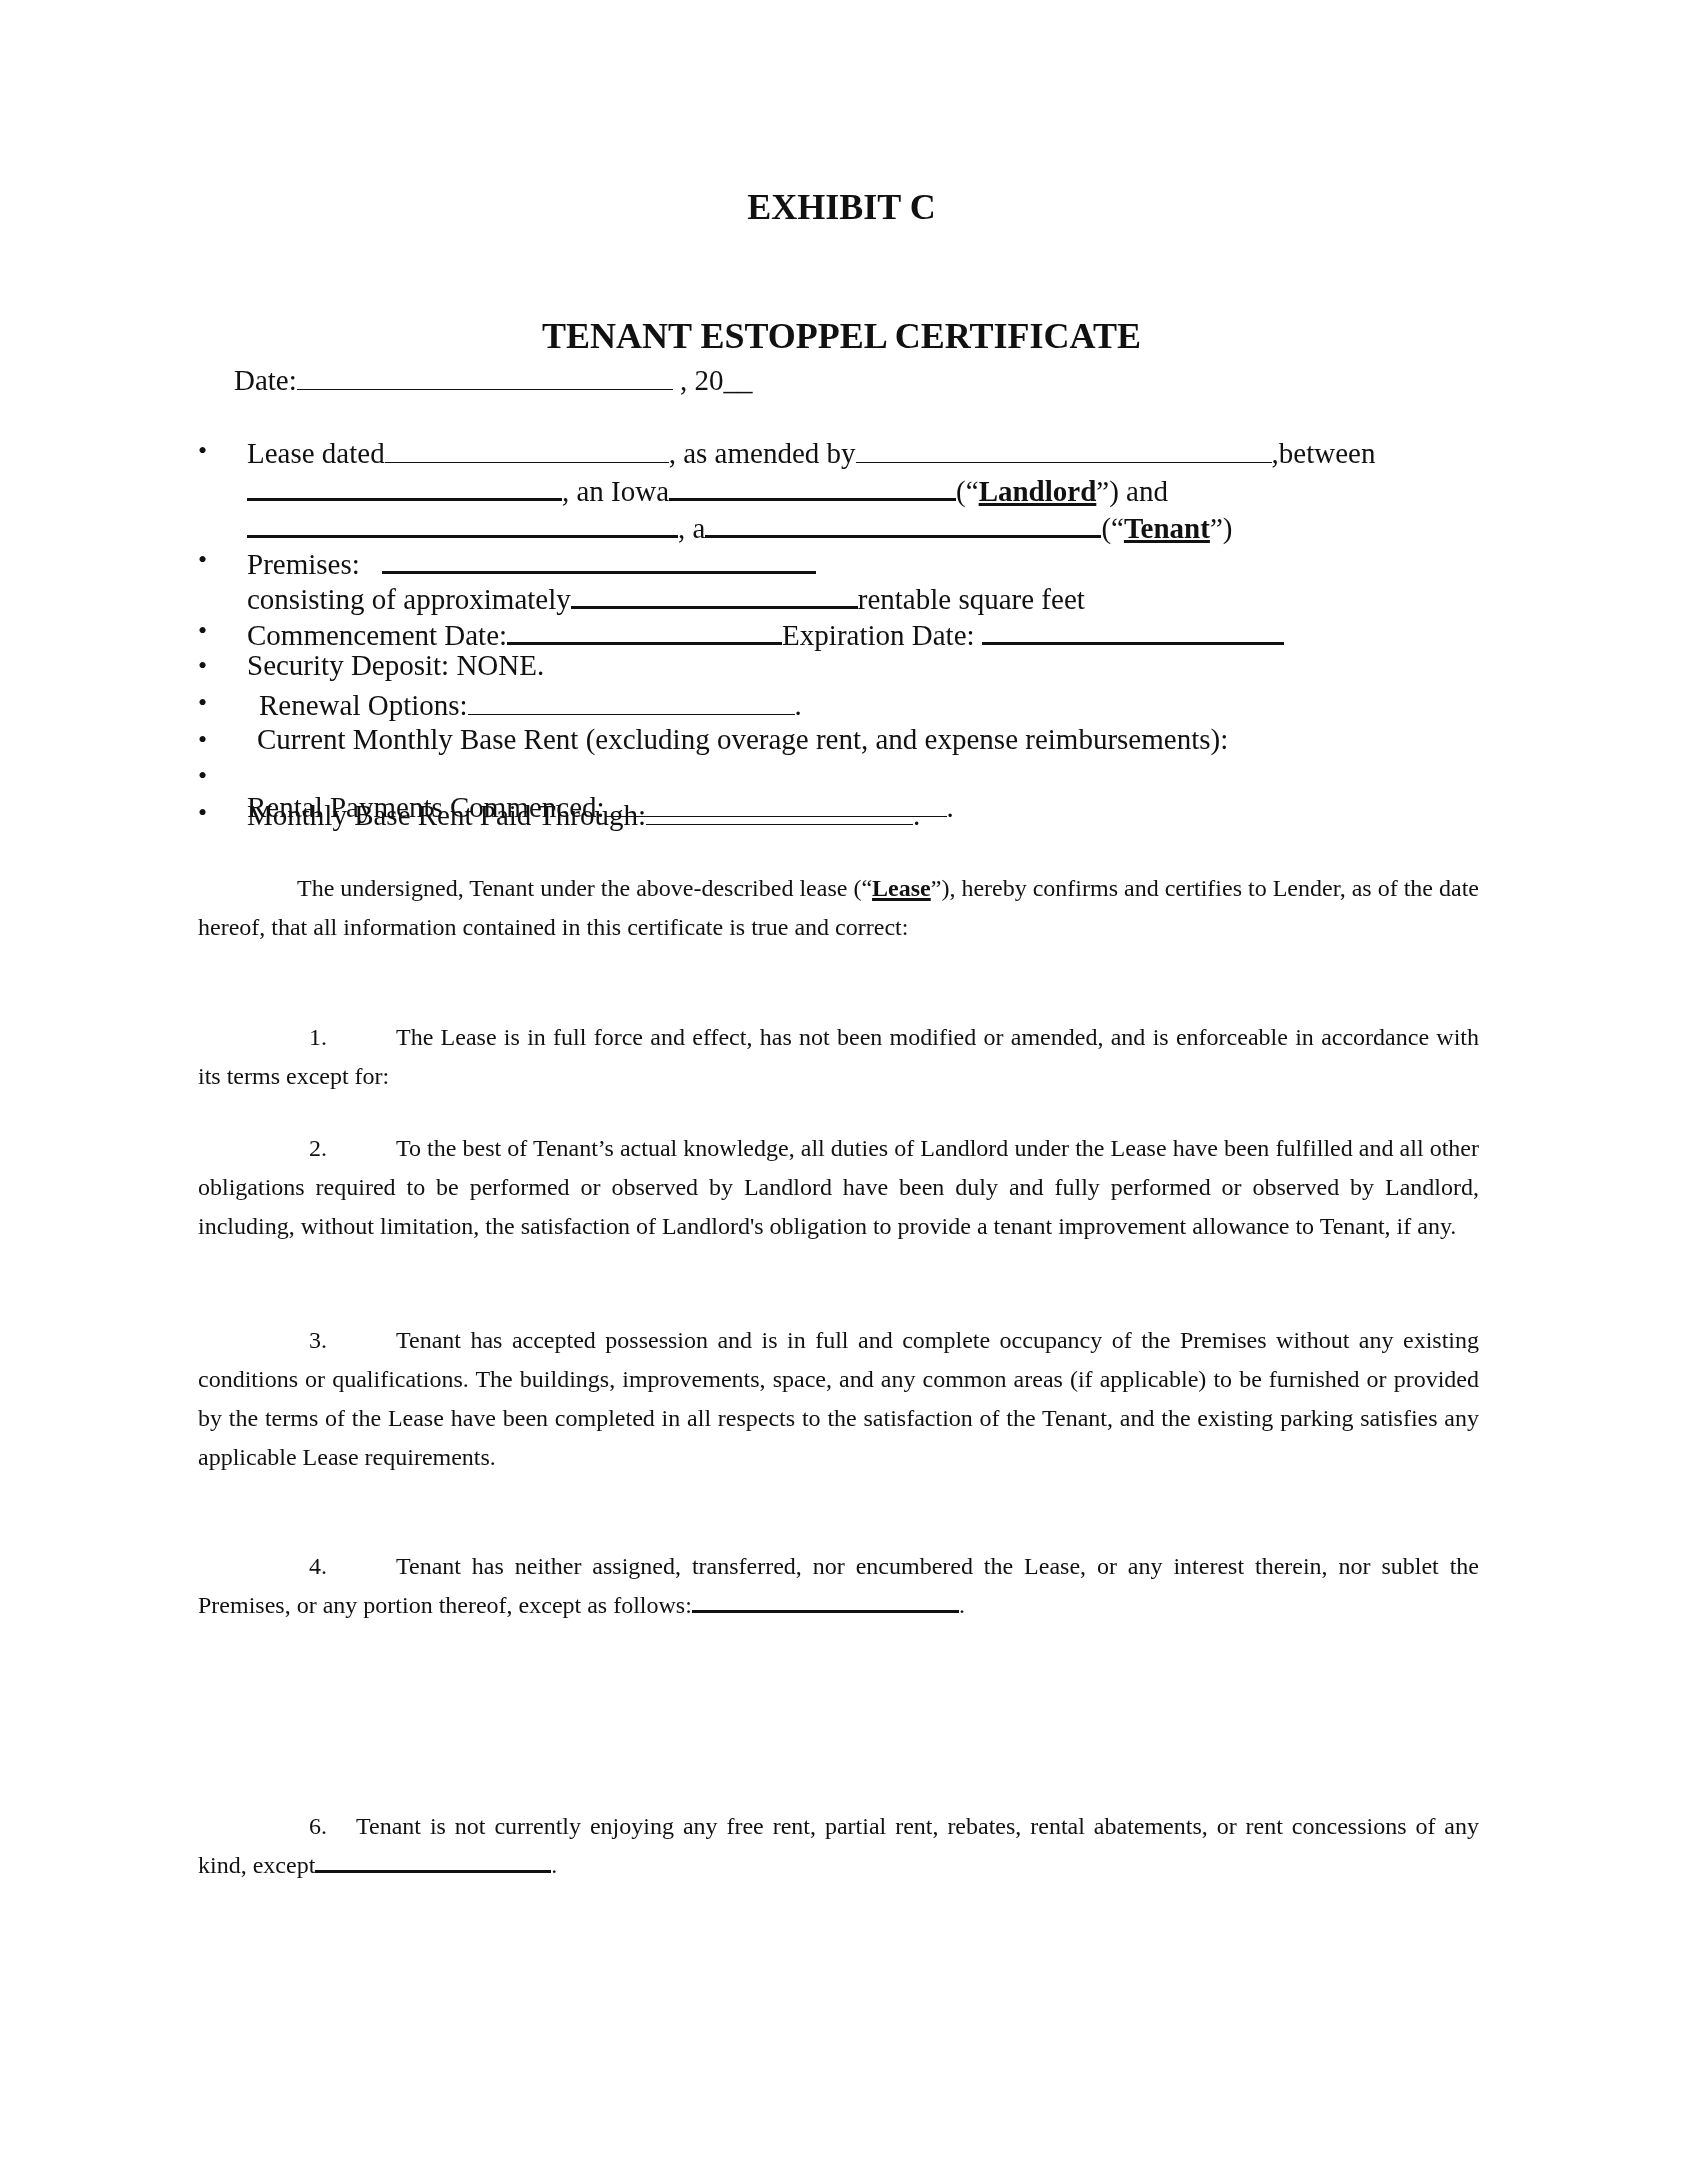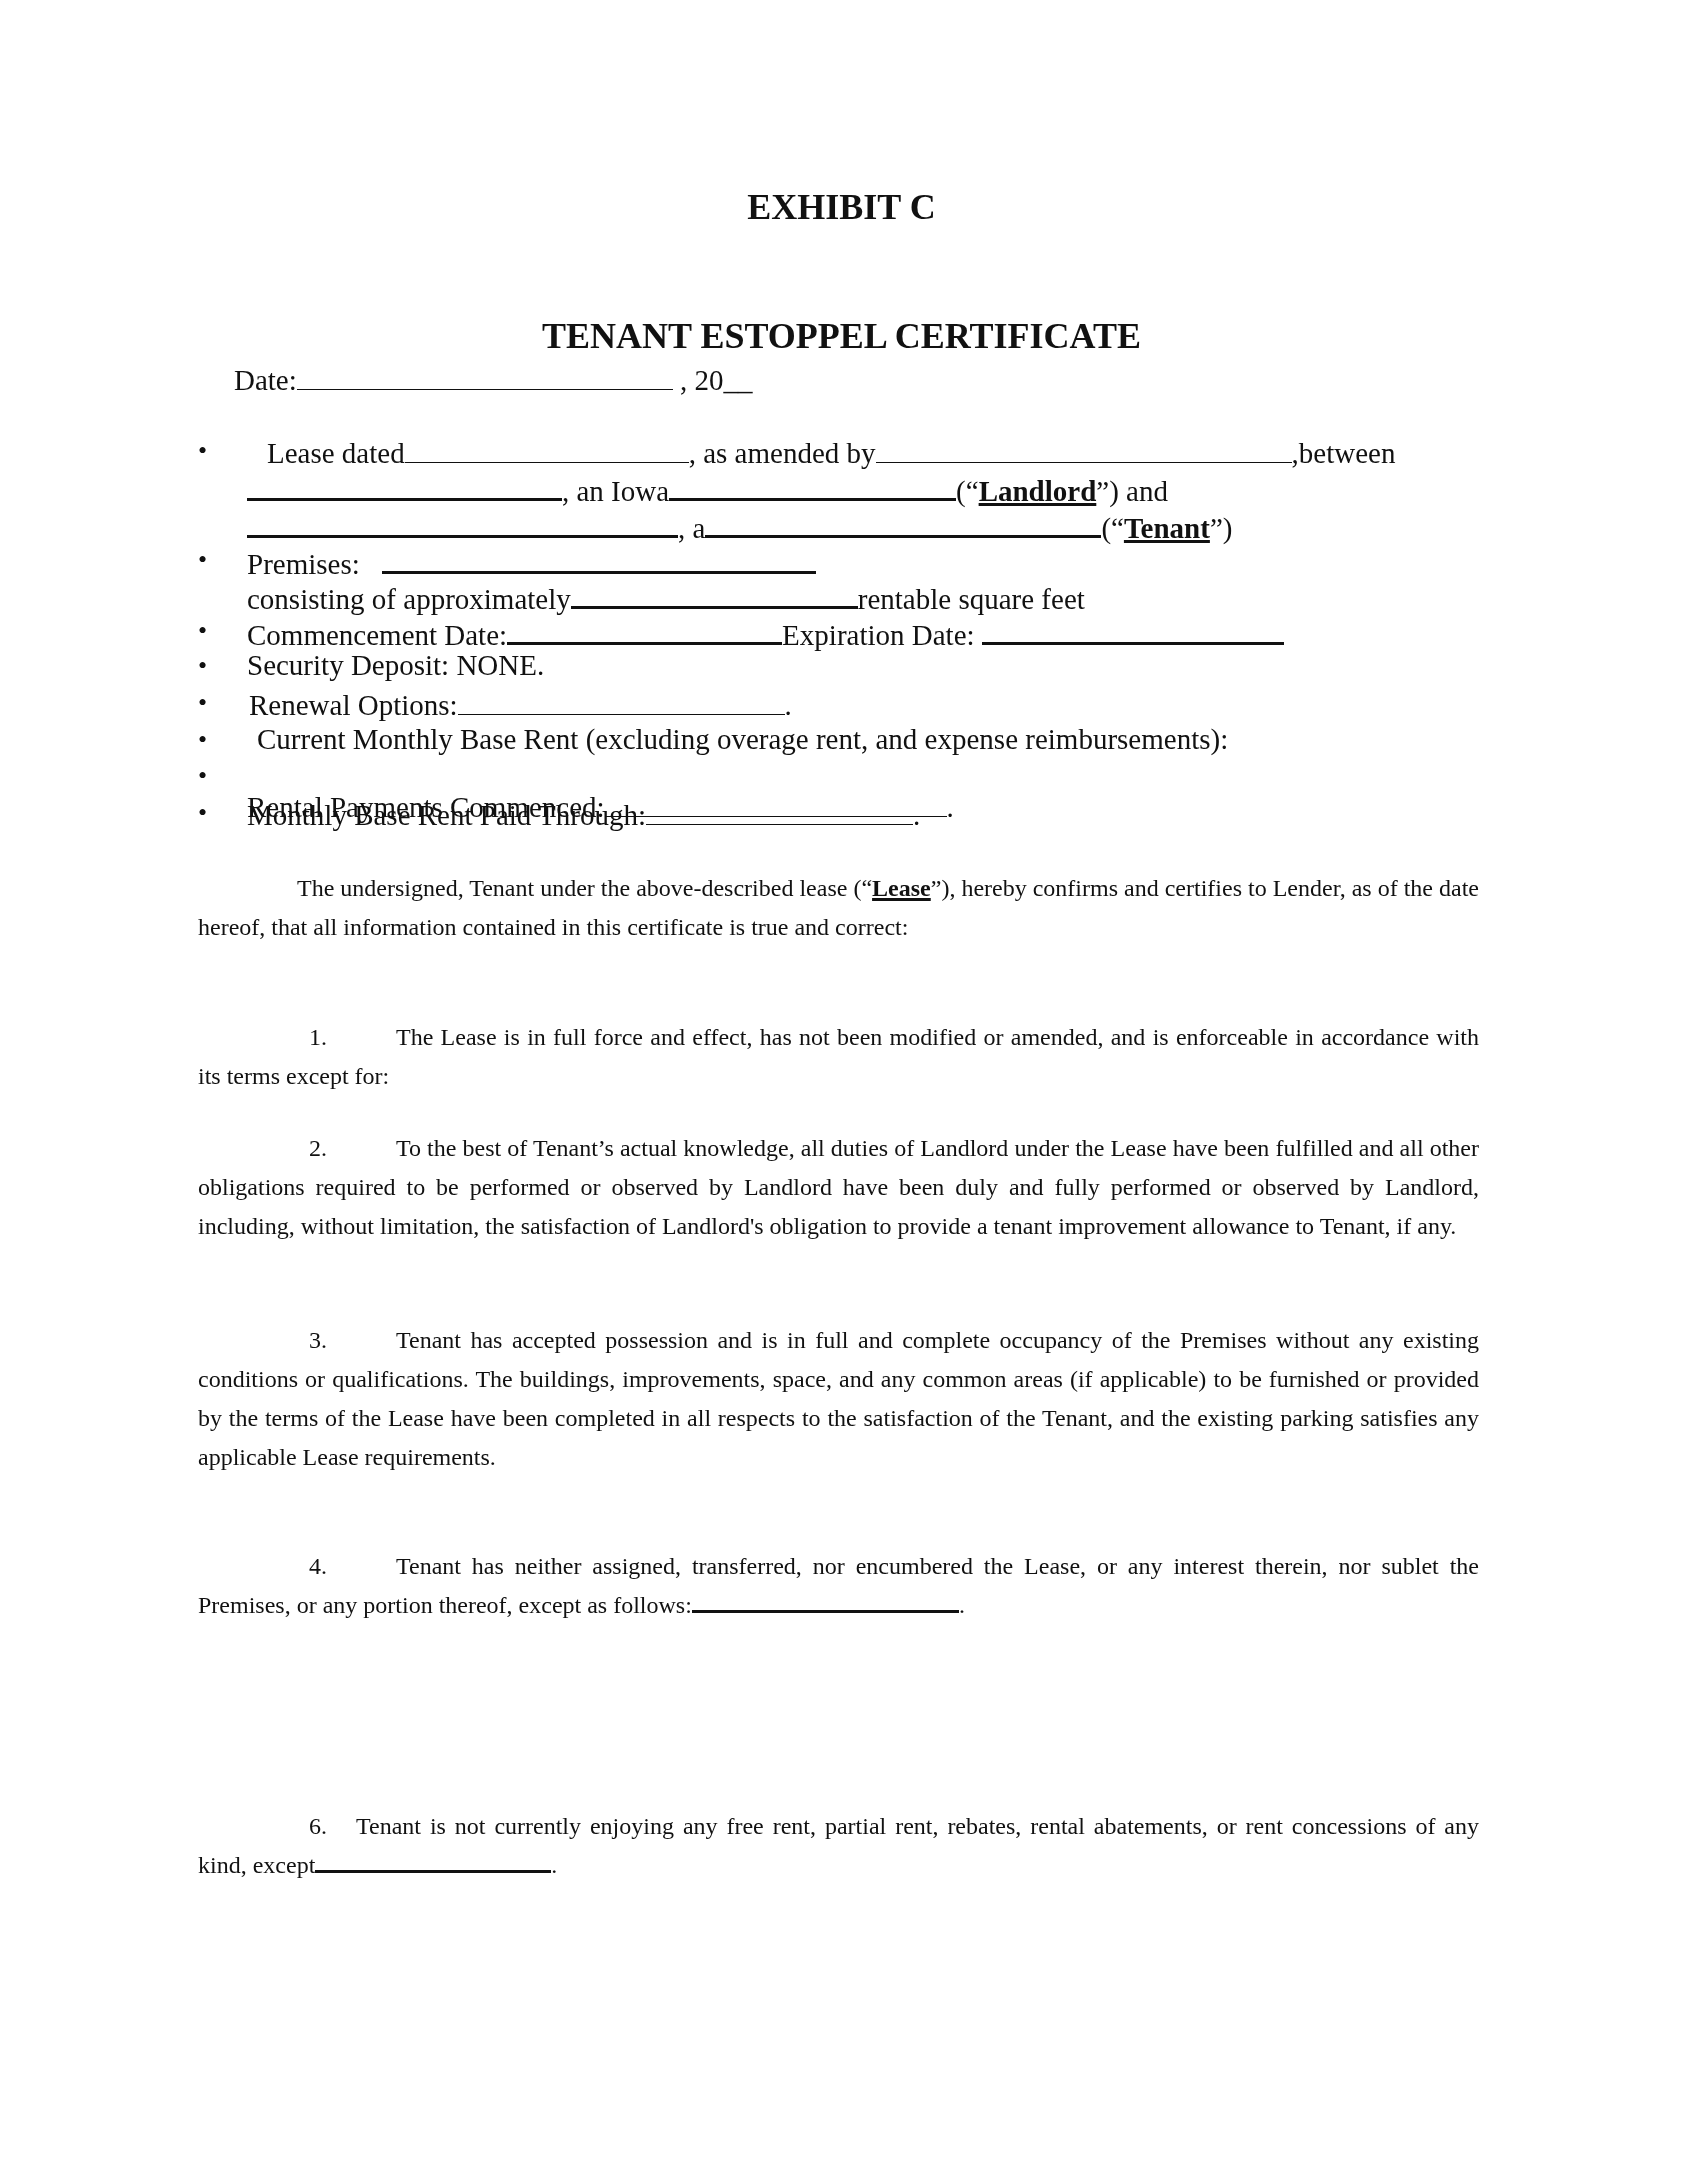--- a/index.html
+++ b/index.html
@@ -22,21 +22,21 @@
 <div class="page">
 
   <div class="title" style="top:186px;">EXHIBIT C</div>
   <div class="title" style="top:275px;margin-top:40px;">TENANT ESTOPPEL CERTIFICATE</div>
 
   <div class="line" style="left:198px; top:361px;margin-left:36px;">
     <span>Date:</span><span class="blank" style="width:376px;"></span><span> , 20__</span>
   </div>
 
   <span class="bullet" style="top:436px;">•</span>
-  <div class="line" style="left:247px; top:434px;margin-left:20px;">
+  <div class="line" style="left:247px; top:434px;">
     <span>Lease dated</span><span class="blank" style="width:284px;"></span><span>, as amended by</span><span class="blank" style="width:416px;"></span><span>,between</span>
   </div>
   <div class="line" style="left:247px; top:470px;">
     <span class="blank thick" style="width:315px;"></span><span>, an Iowa</span><span class="blank thick" style="width:287px;"></span><span>(“</span><span class="defterm">Landlord</span><span>”) and</span>
   </div>
   <div class="line" style="left:247px; top:507px;">
     <span class="blank thick" style="width:431px;"></span><span>, a</span><span class="blank thick" style="width:396px;"></span><span>(“</span><span class="defterm">Tenant</span><span>”)</span>
   </div>
 
   <span class="bullet" style="top:545px;">•</span>
@@ -49,21 +49,21 @@
 
   <span class="bullet" style="top:616px;">•</span>
   <div class="line" style="left:247px; top:614px;">
     <span>Commencement Date:</span><span class="blank thick" style="width:275px;"></span><span>Expiration Date:</span>&nbsp;<span class="blank thick" style="width:302px;"></span>
   </div>
 
   <span class="bullet" style="top:651px;">•</span>
   <div class="line" style="left:247px; top:649px;">Security Deposit: NONE.</div>
 
   <span class="bullet" style="top:688px;">•</span>
-  <div class="line" style="left:249px; top:686px;">
+  <div class="line" style="left:259px; top:686px;">
     <span>Renewal Options:</span><span class="blank" style="width:327px;"></span><span>.</span>
   </div>
 
   <span class="bullet" style="top:725px;">•</span>
   <div class="line" style="left:257px; top:723px;">Current Monthly Base Rent (excluding overage rent, and expense reimbursements):</div>
 
   <span class="bullet" style="top:761px;">•</span>
   <div class="line" style="left:247px; top:788px;">
     <span>Rental Payments Commenced:</span><span class="blank" style="width:342px;"></span><span>.</span>
   </div>

